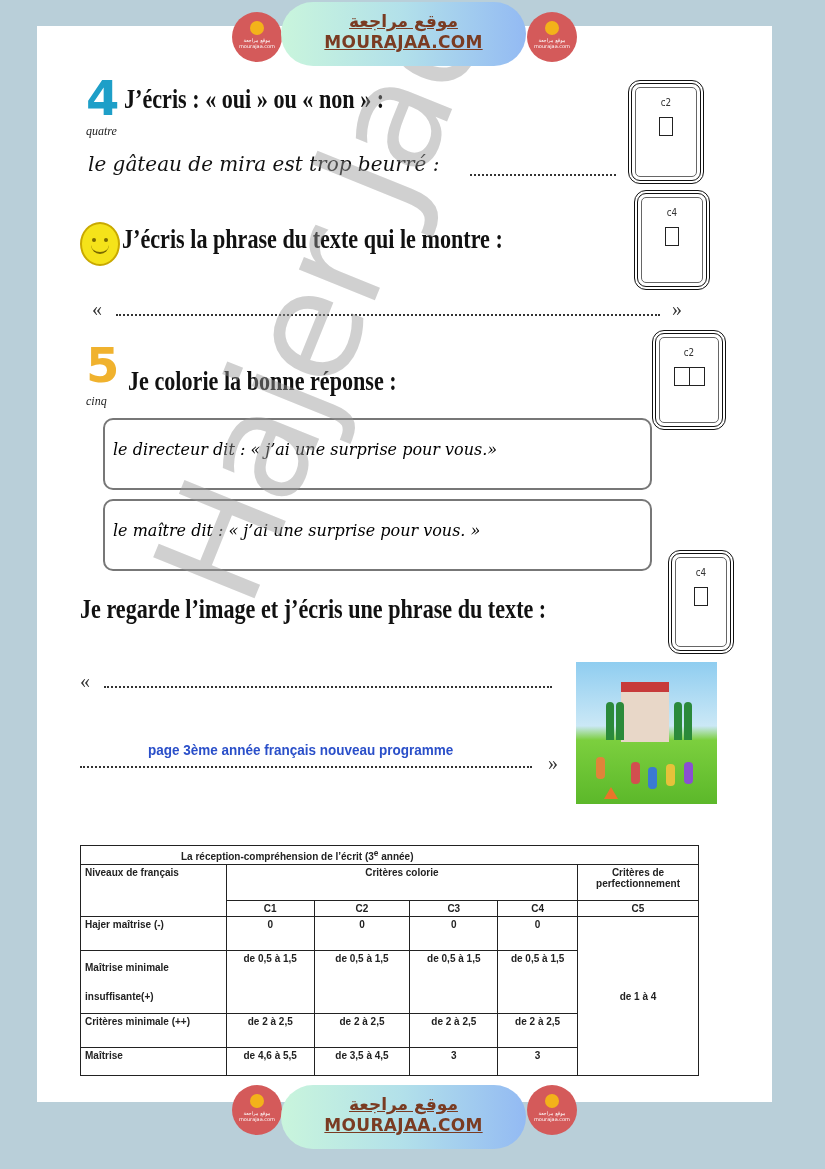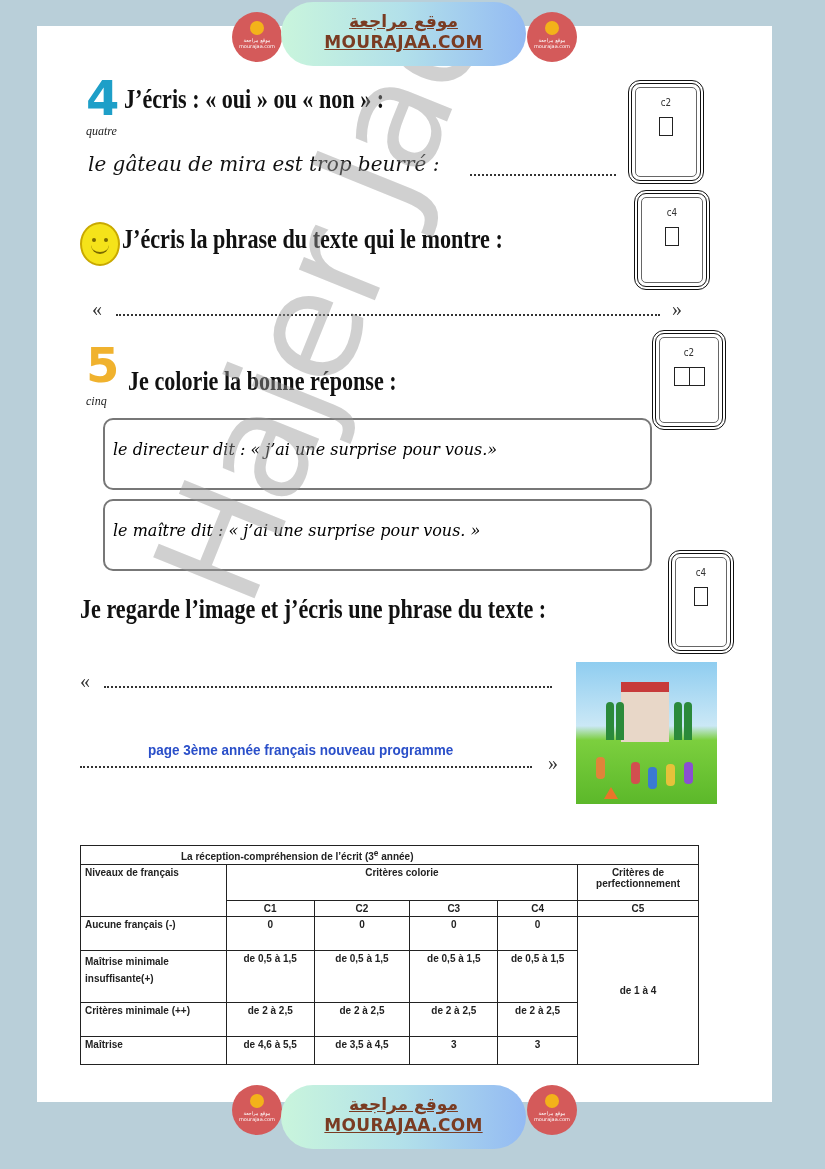--- a/index.html
+++ b/index.html
@@ -147,29 +147,29 @@
     <td class="c">Critères de perfectionnement</td>
   </tr>
   <tr>
     <td class="c">C1</td>
     <td class="c">C2</td>
     <td class="c">C3</td>
     <td class="c">C4</td>
     <td class="c">C5</td>
   </tr>
   <tr style="height:34px;">
-    <td>Aucune français (-)</td>
+    <td>Hajer maîtrise (-)</td>
     <td class="c">0</td>
     <td class="c">0</td>
     <td class="c">0</td>
     <td class="c">0</td>
     <td rowspan="4" class="c" style="vertical-align:middle;">de 1 à 4</td>
   </tr>
   <tr style="height:52px;">
-    <td style="line-height:17px;margin-top:44px;">Maîtrise minimale insuffisante(+)</td>
+    <td style="line-height:29px;margin-top:44px;">Maîtrise minimale insuffisante(+)</td>
     <td class="c">de 0,5 à 1,5</td>
     <td class="c">de 0,5 à 1,5</td>
     <td class="c">de 0,5 à 1,5</td>
     <td class="c">de 0,5 à 1,5</td>
   </tr>
   <tr style="height:34px;">
     <td>Critères minimale (++)</td>
     <td class="c">de 2 à 2,5</td>
     <td class="c">de 2 à 2,5</td>
     <td class="c">de 2 à 2,5</td>

